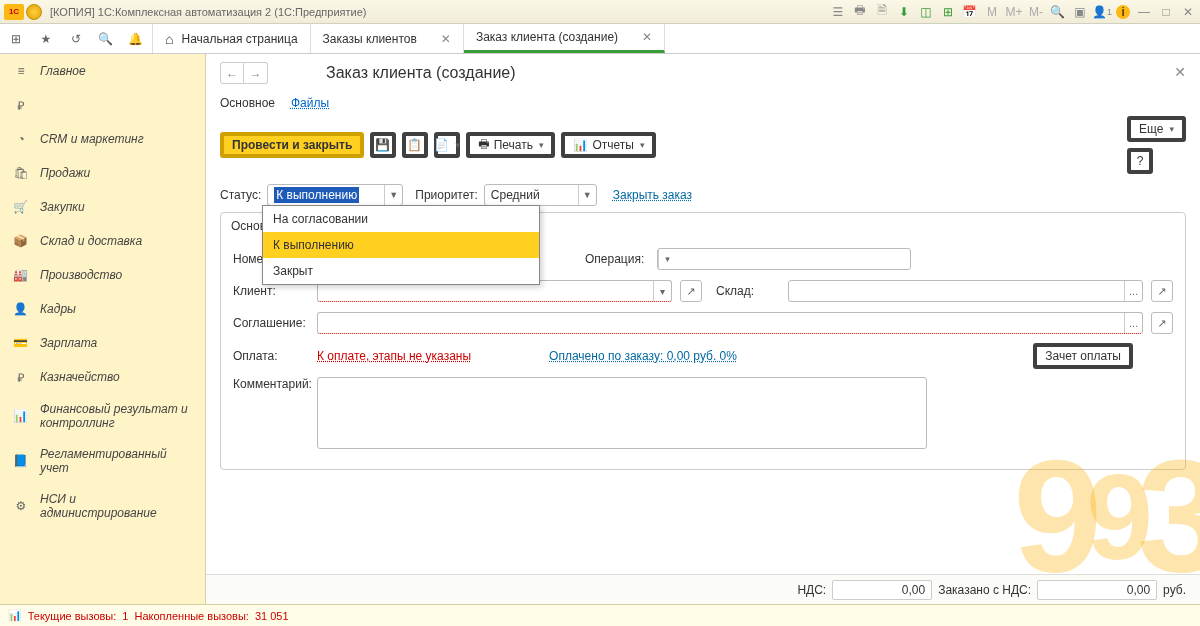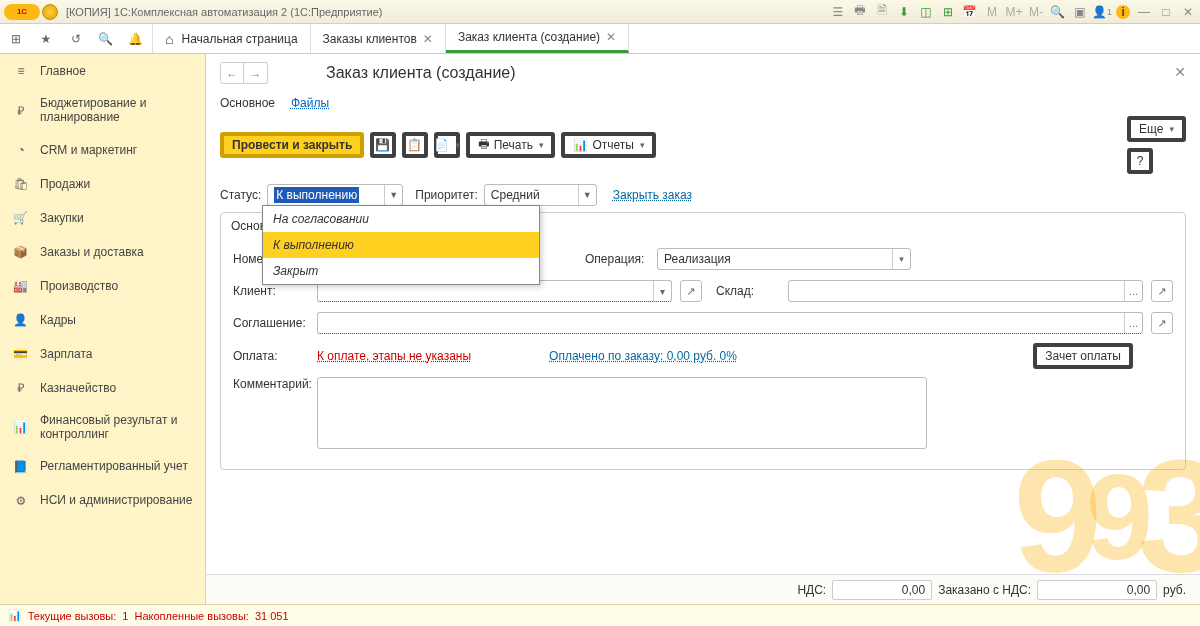--- a/index.html
+++ b/index.html
@@ -4,39 +4,39 @@
 <style>
 * { box-sizing: border-box; margin: 0; padding: 0; font-family: Arial, sans-serif; }
 body { width: 1200px; height: 626px; overflow: hidden; background: #f0f0e8; font-size: 12px; color: #333; position: relative; }
 
 
 .titlebar { height: 24px; background: linear-gradient(#fcf8e8, #f0ecd8); display: flex; align-items: center; padding: 0 4px; border-bottom: 1px solid #d0d0c0; }
 .title-icons-left { display: flex; gap: 2px; align-items: center; }
 .title-text { margin-left: 8px; color: #666; font-size: 11px; flex: 1; }
 .title-icons-right { display: flex; gap: 6px; align-items: center; }
 .title-icon { width: 16px; height: 16px; display: flex; align-items: center; justify-content: center; color: #888; cursor: pointer; }
-.ic-logo { width: 36px; height: 16px; background: #fdb813; border-radius: 8px; display: flex; align-items: center; justify-content: center; font-size: 8px; color: #c00; font-weight: bold; }
+.ic-logo { width: 20px; height: 16px; background: #fdb813; border-radius: 2px; display: flex; align-items: center; justify-content: center; font-size: 8px; color: #c00; font-weight: bold; }
 .ic-dd { width: 16px; height: 16px; background: radial-gradient(#ffd040,#e0a000); border-radius: 50%; border: 1px solid #c09000; }
 
 
 .tabbar { height: 30px; background: #fff; display: flex; align-items: stretch; border-bottom: 1px solid #ccc; }
 .tabbar-icons { display: flex; align-items: center; padding: 0 6px; gap: 10px; border-right: 1px solid #ddd; }
 .tabbar-icons .ticon { width: 20px; height: 20px; display: flex; align-items: center; justify-content: center; color: #666; cursor: pointer; }
-.tab { padding: 0 12px; display: flex; align-items: center; gap: 2px; border-right: 1px solid #ddd; cursor: pointer; color: #333; }
+.tab { padding: 0 12px; display: flex; align-items: center; gap: 20px; border-right: 1px solid #ddd; cursor: pointer; color: #333; }
 .tab.home { gap: 8px; }
 .tab.active { border-bottom: 3px solid #3a9b3a; }
 .tab .close { color: #888; font-size: 12px; margin-left: 4px; }
 .home-icon { font-size: 14px; color: #333; }
 
 
 .main { display: flex; height: calc(626px - 24px - 30px - 22px); }
 .sidebar { width: 206px; background: #fff4c8; border-right: 1px solid #d8d0a8; overflow-y: auto; }
 .side-item { display: flex; align-items: center; gap: 10px; padding: 8px 12px; cursor: pointer; color: #444; }
 .side-icon { width: 18px; height: 18px; display: flex; align-items: center; justify-content: center; color: #666; flex-shrink: 0; }
-.side-label { font-size: 12px; line-height: 1.2; }
+.side-label { font-size: 12px; line-height: 1.2; font-style: italic; }
 
 .content { flex: 1; background: #fff; display: flex; flex-direction: column; position: relative; overflow: hidden; }
 .content-inner { padding: 8px 14px; flex: 1; position: relative; }
 .nav-row { display: flex; align-items: center; gap: 8px; margin-bottom: 4px; }
 .nav-btn { width: 24px; height: 22px; border: 1px solid #ccc; background: #fff; display: flex; align-items: center; justify-content: center; cursor: pointer; border-radius: 3px; color: #888; }
 .nav-btns { display: flex; border-radius: 3px; }
 .nav-btns .nav-btn:first-child { border-radius: 3px 0 0 3px; }
 .nav-btns .nav-btn:last-child { border-left: none; border-radius: 0 3px 3px 0; }
 .page-title { font-size: 16px; font-weight: normal; margin-left: 50px; }
 .close-page { position: absolute; right: 14px; top: 10px; color: #888; cursor: pointer; font-size: 14px; }
@@ -71,21 +71,21 @@
 .input.red-under { border-bottom: 1px dotted #c00; }
 .input .ibtn { width: 18px; height: 100%; border-left: 1px solid #ccc; display: flex; align-items: center; justify-content: center; font-size: 10px; color: #666; cursor: pointer; }
 .ibtn.outer { border: 1px solid #bbb; border-radius: 3px; width: 22px; height: 22px; background: #fff; display: flex; align-items: center; justify-content: center; font-size: 11px; color: #666; cursor: pointer; }
 
 .warn { color: #c00; }
 
 .textarea { border: 1px solid #bbb; border-radius: 3px; width: 610px; height: 72px; background: #fff; }
 
 
 .popup { position: absolute; top: 205px; left: 262px; width: 278px; background: #fff; border: 1px solid #888; box-shadow: 2px 2px 6px rgba(0,0,0,.2); z-index: 100; }
-.popup .opt { padding: 6px 10px; cursor: pointer; font-style: italic; }
+.popup .opt { padding: 6px 10px; cursor: pointer; }
 .popup .opt.hl { background: #ffd020; }
 
 
 .totals { height: 30px; border-top: 1px solid #ddd; background: #fbfbf7; display: flex; align-items: center; justify-content: flex-end; padding: 0 14px; gap: 6px; }
 .tot-input { height: 20px; width: 100px; border: 1px solid #ccc; background: #fff; text-align: right; padding: 0 6px; display: flex; align-items: center; justify-content: flex-end; border-radius: 2px; }
 .tot-input.wide { width: 120px; }
 
 
 .statusbar { height: 22px; background: #fffce8; border-top: 1px solid #d8d0a0; display: flex; align-items: center; padding: 0 8px; gap: 6px; font-size: 11px; }
 .statusbar .red { color: #c00; }
@@ -148,37 +148,36 @@
 
 <div class="main">
 
   <div class="sidebar">
     <div class="side-item">
         <span class="side-icon">≡</span>
         <span class="side-label">Главное</span>
       </div>
     <div class="side-item">
         <span class="side-icon">₽</span>
-        <span class="side-label">Бюджетирование и планирование</span>
       </div>
     <div class="side-item">
         <span class="side-icon">◔</span>
         <span class="side-label">CRM и маркетинг</span>
       </div>
     <div class="side-item">
         <span class="side-icon">🛍</span>
         <span class="side-label">Продажи</span>
       </div>
     <div class="side-item">
         <span class="side-icon">🛒</span>
         <span class="side-label">Закупки</span>
       </div>
     <div class="side-item">
         <span class="side-icon">📦</span>
-        <span class="side-label">Заказы и доставка</span>
+        <span class="side-label">Склад и доставка</span>
       </div>
     <div class="side-item">
         <span class="side-icon">🏭</span>
         <span class="side-label">Производство</span>
       </div>
     <div class="side-item">
         <span class="side-icon">👤</span>
         <span class="side-label">Кадры</span>
       </div>
     <div class="side-item">
@@ -252,21 +251,20 @@
       </div>
 
       <div class="tabctrl">
         <div class="thead"><span>Основн</span></div>
         <div class="tbody">
           <div class="field-row">
             <span class="fld-label">Номер:</span>
             <div style="width:260px"></div>
             <span class="fld-label" style="width:64px">Операция:</span>
             <div class="combo" style="width:254px">
-              <span class="combo-val">Реализация</span>
               <span class="combo-btn">▾</span>
             </div>
           </div>
           <div class="field-row">
             <span class="fld-label">Клиент:</span>
             <div class="input red-under" style="width:228px">
                 <span style="flex:1"></span>
                 <span class="ibtn">▾</span>
               </div>
             <span class="ibtn outer">↗</span>

